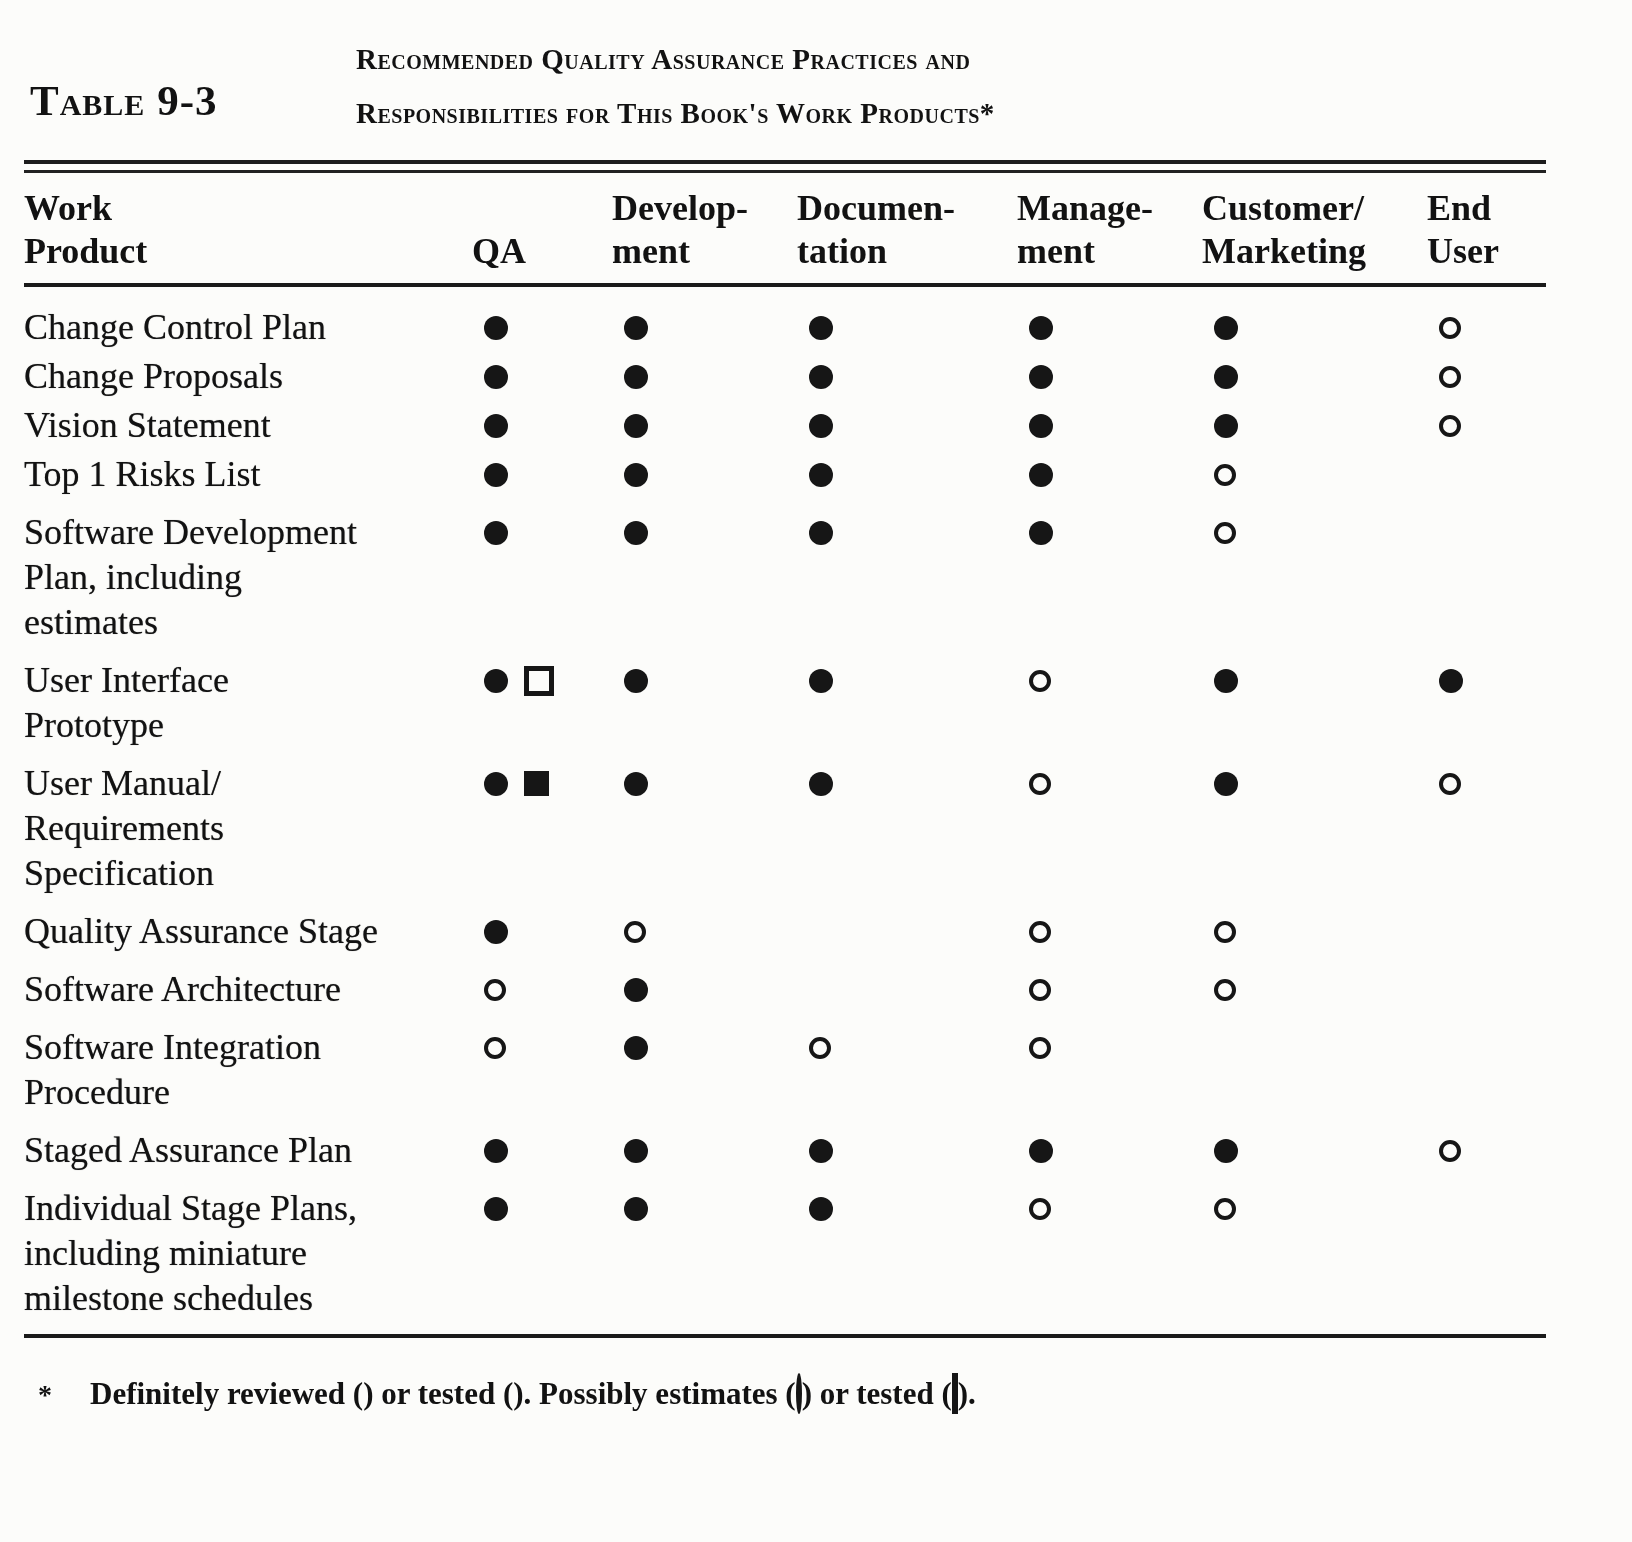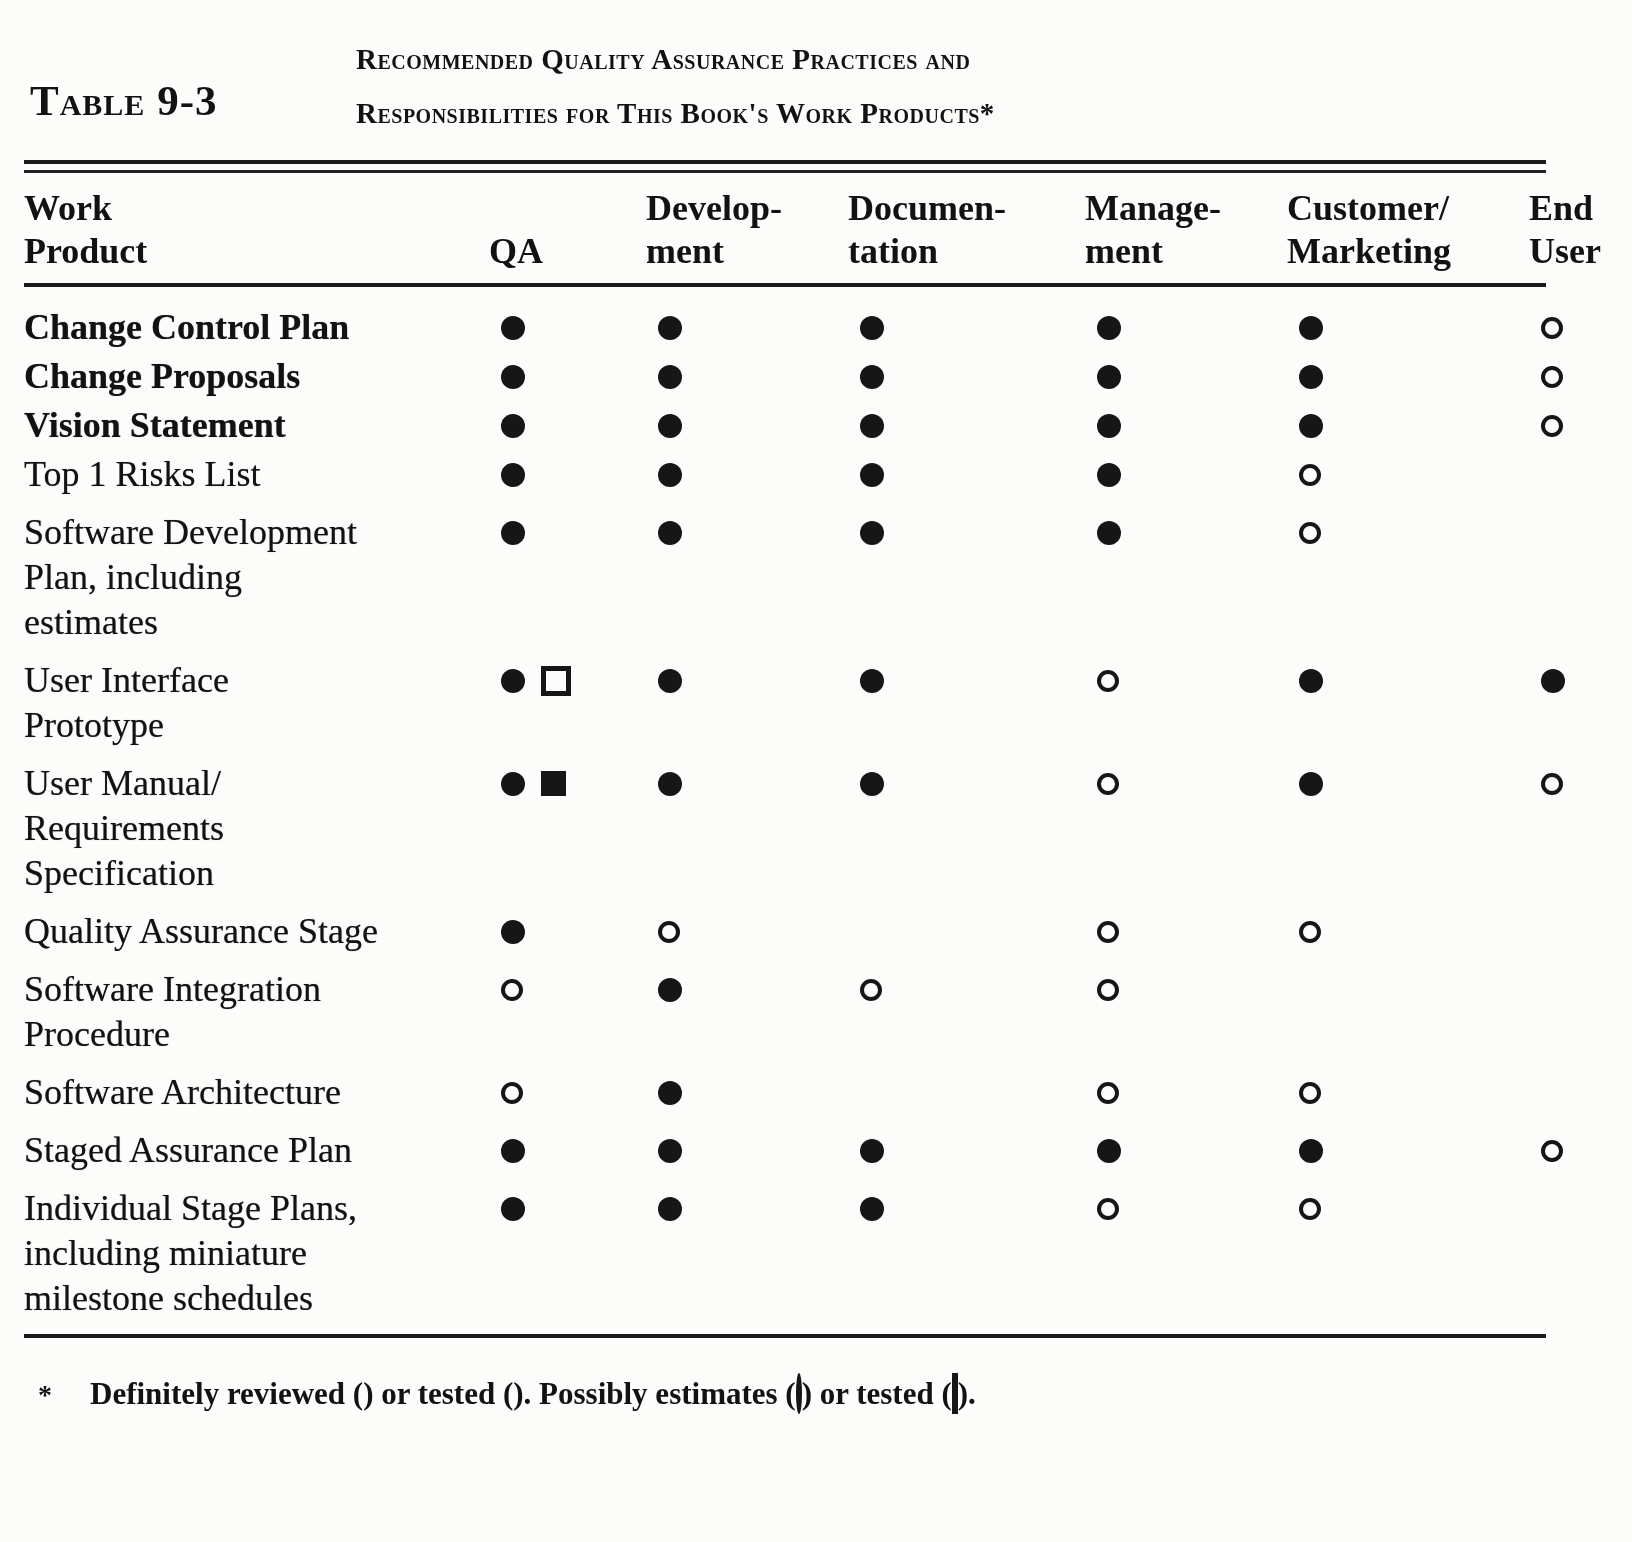--- a/index.html
+++ b/index.html
@@ -35,36 +35,35 @@
   
   .qa-table { width: 1522px; }
   .double-rule {
     height: 6px;
     border-top: 4px solid #1c1c1c;
     border-bottom: 3px solid #222;
   }
   .grid-row {
     display: grid;
     grid-template-columns: 430px 140px 185px 220px 185px 225px 137px;
-    gap: 17px;
   }
   .header-row { padding: 14px 0 10px 0; }
   .header-row .hcell {
     font-weight: bold;
     font-size: 36px;
     line-height: 43px;
     white-space: pre-line;
     align-self: end;
   }
   .header-row .hcell.sym-col { padding-left: 18px; }
   .header-underline { border-bottom: 4px solid #1a1a1a; }
 
   .rows { padding-top: 18px; }
   .row { margin-bottom: 13px; }
-  .rows .row:nth-child(-n+3) { margin-bottom: 4px; font-weight: bold; }
+  .rows .row:nth-child(-n+3) { margin-bottom: 4px; }
   .cell { font-size: 36px; line-height: 45px; }
   .cell.label { white-space: pre-line; padding-right: 16px; text-shadow: 0 0 0.8px rgba(10,10,10,0.55); }
   .cell.sym-cell { padding-left: 30px; }
 
   .bottom-rule { border-bottom: 4px solid #1a1a1a; margin-top: 8px; }
 
   
   .sym { display: inline-block; vertical-align: middle; margin-top: -6px; }
   .sym + .sym { margin-left: 16px; }
   .sym.fc { width: 24px; height: 24px; border-radius: 50%; background: #161616; }
@@ -202,37 +201,37 @@
     <div class="cell label">Quality Assurance Stage</div>
   <div class="cell sym-cell"><span class="sym fc"></span></div>
           <div class="cell sym-cell"><span class="sym oc"></span></div>
           <div class="cell sym-cell"></div>
           <div class="cell sym-cell"><span class="sym oc"></span></div>
           <div class="cell sym-cell"><span class="sym oc"></span></div>
           <div class="cell sym-cell"></div>
         </div>
 
   <div class="grid-row row">
+    <div class="cell label">Software Architecture</div>
+  <div class="cell sym-cell"><span class="sym oc"></span></div>
+          <div class="cell sym-cell"><span class="sym fc"></span></div>
+          <div class="cell sym-cell"></div>
+          <div class="cell sym-cell"><span class="sym oc"></span></div>
+          <div class="cell sym-cell"><span class="sym oc"></span></div>
+          <div class="cell sym-cell"></div>
+        </div>
+
+  <div class="grid-row row">
     <div class="cell label">Software Integration
 Procedure</div>
   <div class="cell sym-cell"><span class="sym oc"></span></div>
           <div class="cell sym-cell"><span class="sym fc"></span></div>
           <div class="cell sym-cell"><span class="sym oc"></span></div>
           <div class="cell sym-cell"><span class="sym oc"></span></div>
           <div class="cell sym-cell"></div>
-          <div class="cell sym-cell"></div>
-        </div>
-
-  <div class="grid-row row">
-    <div class="cell label">Software Architecture</div>
-  <div class="cell sym-cell"><span class="sym oc"></span></div>
-          <div class="cell sym-cell"><span class="sym fc"></span></div>
-          <div class="cell sym-cell"></div>
-          <div class="cell sym-cell"><span class="sym oc"></span></div>
-          <div class="cell sym-cell"><span class="sym oc"></span></div>
           <div class="cell sym-cell"></div>
         </div>
 
   <div class="grid-row row">
     <div class="cell label">Staged Assurance Plan</div>
   <div class="cell sym-cell"><span class="sym fc"></span></div>
           <div class="cell sym-cell"><span class="sym fc"></span></div>
           <div class="cell sym-cell"><span class="sym fc"></span></div>
           <div class="cell sym-cell"><span class="sym fc"></span></div>
           <div class="cell sym-cell"><span class="sym fc"></span></div>

